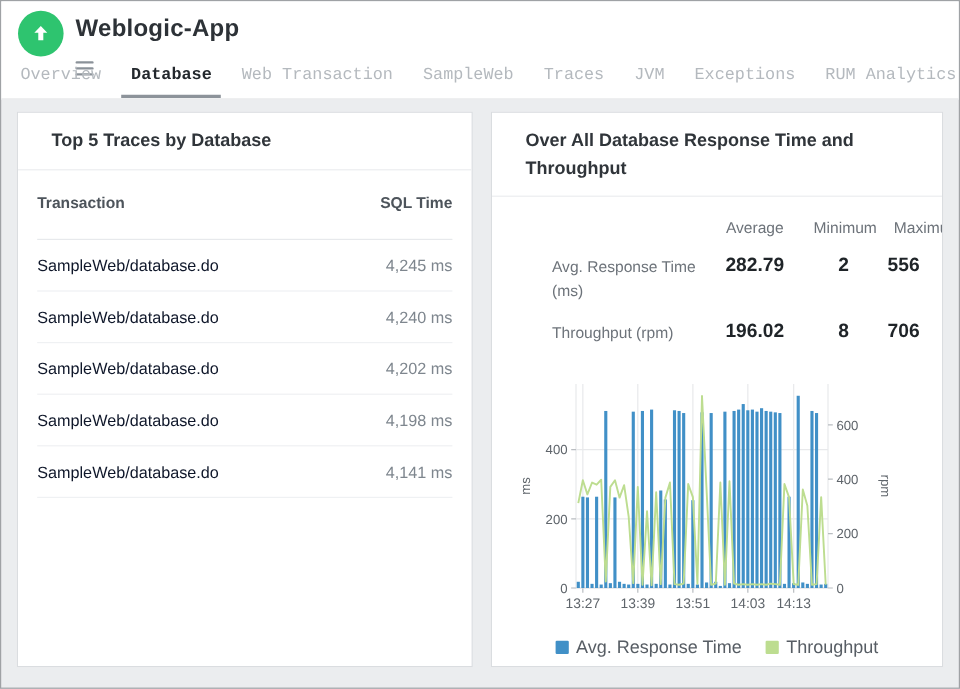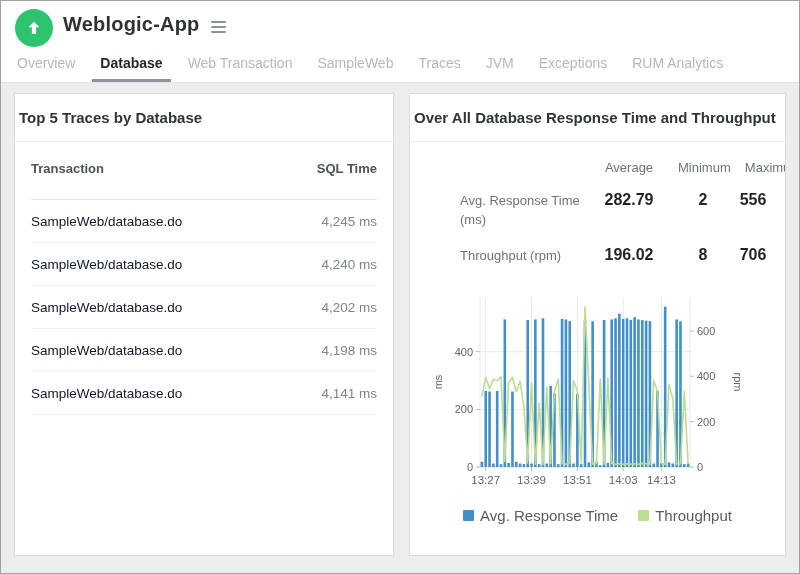--- a/index.html
+++ b/index.html
@@ -4,34 +4,34 @@
 <style>
   * { box-sizing: border-box; margin: 0; padding: 0; }
   html,body { width:800px; height:574px; }
   body { font-family:"Liberation Sans", sans-serif; background:#fff; }
   .screen { position:relative; width:800px; height:574px; background:#ebedef; border:1px solid #9fa2a5; overflow:hidden; }
 
   
   .header { position:absolute; top:0; left:0; right:0; height:82px; background:#fff; border-bottom:1px solid #e3e5e7; }
   .app-badge { position:absolute; left:14px; top:8px; width:38px; height:38px; border-radius:50%; background:#2ec46f; display:flex; align-items:center; justify-content:center; }
   .app-badge svg { width:18px; height:18px; }
-  .title-row { position:absolute; left:62px; top:12px; display:flex; align-items:flex-end; gap:12px; }
+  .title-row { position:absolute; left:62px; top:12px; display:flex; align-items:flex-start; gap:12px;flex-direction:column; }
   .app-title { font-size:20px; font-weight:bold; color:#2d3237; letter-spacing:.2px; }
   .menu-icon { display:flex; flex-direction:column; gap:3px; cursor:pointer; padding:3px 0; }
   .menu-icon span { width:15px; height:2px; background:#8b9299; border-radius:1px; }
-  .tabs { position:absolute; left:16px; top:50px; display:flex; gap:25px; font-size:14px; color:#b4b9be; }
+  .tabs { position:absolute; left:16px; top:50px; display:flex; gap:25px; font-size:14px; color:#b4b9be;font-family:Liberation Mono, monospace; }
   .tab { padding:4px 0 11px; cursor:pointer; white-space:nowrap; }
   .tab--active { color:#23282d; font-weight:bold; box-shadow:inset 0 -3px 0 #8d939a; padding-left:8px; padding-right:8px; margin:0 -8px; }
 
   
   .content { position:absolute; top:92px; left:13px; right:13px; bottom:17px; display:flex; gap:15px; }
   .card { background:#fff; border:1px solid #dadde0; position:relative; overflow:hidden; }
   .card--left { width:380px; flex:0 0 380px; }
   .card--right { flex:1; }
-  .card-title { padding:13px 4px 11px; font-size:15px; font-weight:bold; color:#30353a; line-height:1.5; border-bottom:1px solid #ecedef; }
+  .card-title { padding:13px 28px 11px; font-size:15px; font-weight:bold; color:#30353a; line-height:1.5; border-bottom:1px solid #ecedef; }
 
   
   .ttable { margin:0 16px; }
   .thead { display:flex; justify-content:space-between; font-size:13px; font-weight:bold; color:#4d545b; padding:19px 0 23px; border-bottom:1px solid #e7e9ec; }
   .trow { display:flex; justify-content:space-between; font-size:13.5px; padding:14px 0 13px; border-bottom:1px solid #eff1f3; cursor:pointer; }
   .trow .tx { color:#0f172a; }
   .trow .tv { color:#7e868e; }
 
   
   .stats { padding:12px 0 0 50px; overflow:hidden; }

